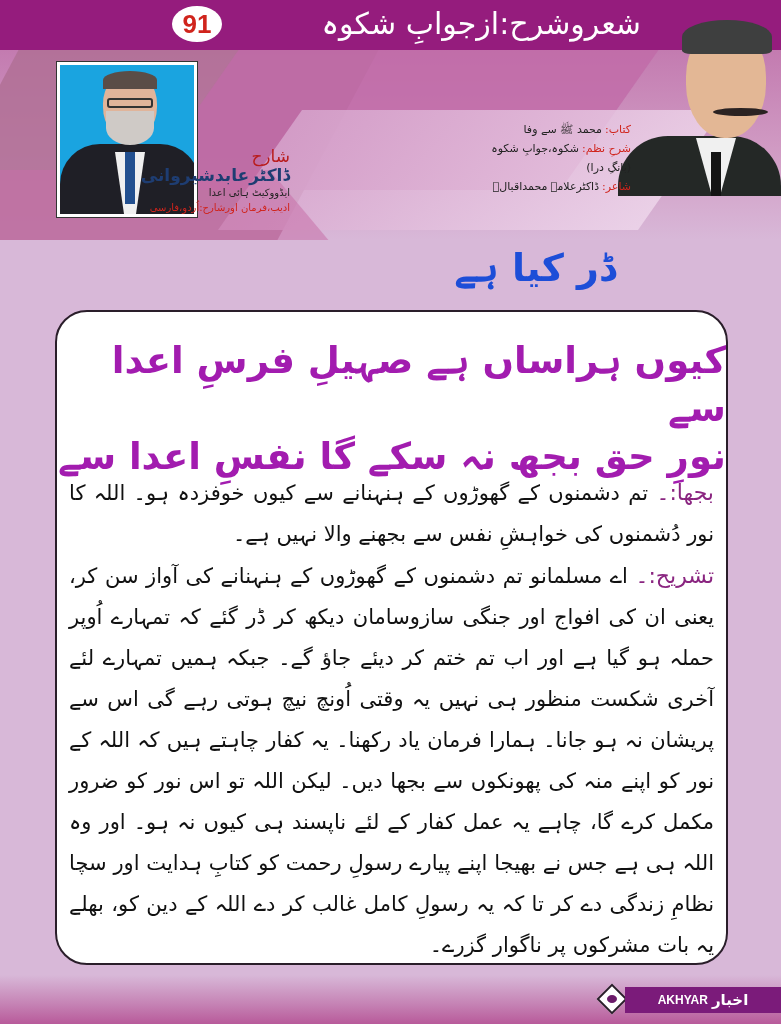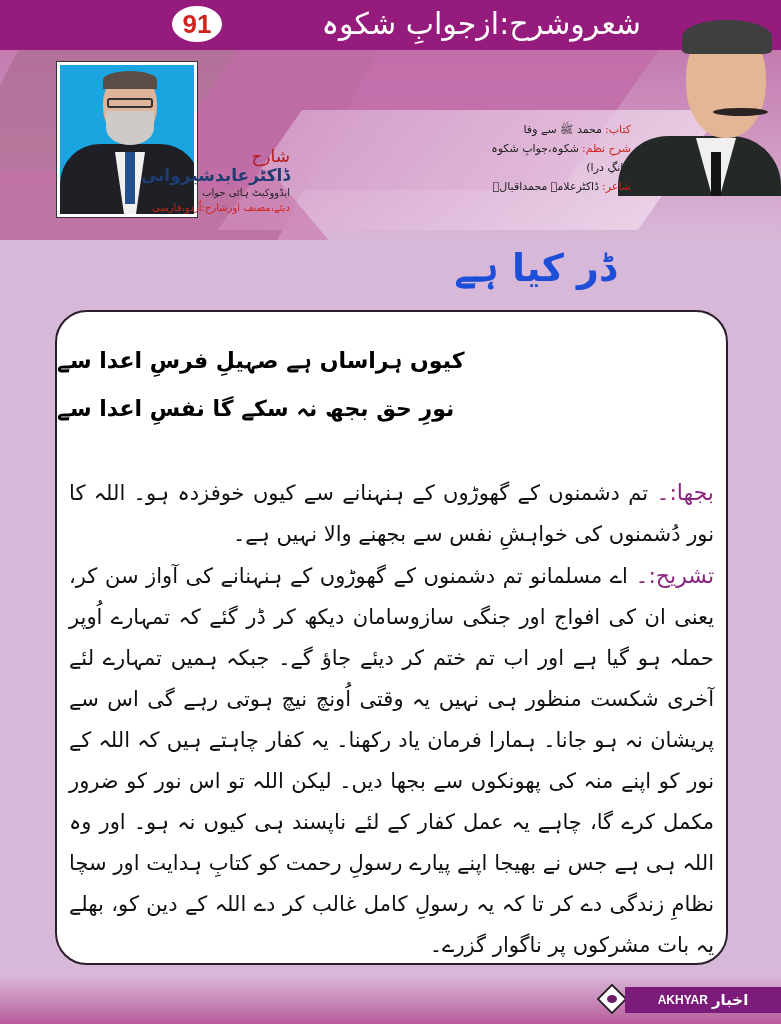--- a/index.html
+++ b/index.html
@@ -78,22 +78,22 @@
       position: absolute; left: 420px; top: 242px; width: 230px;
       direction: rtl; text-align: center;
       color: #1d4ed8; font-size: 38px; line-height: 52px; font-weight: bold;
     }
     .content-card {
       position: absolute; left: 55px; top: 310px; width: 673px; height: 655px;
       background: #ffffff; border: 2px solid #2a1e2a; border-radius: 32px;
     }
     .verse {
       position: absolute; left: 0; top: 25px; width: 100%;
-      direction: rtl; text-align: left;
-      color: #000000; font-size: 22px; line-height: 48px; font-weight: bold;
+      direction: rtl; text-align: right;
+      color: #a21caf; font-size: 37px; line-height: 48px; font-weight: bold;
     }
     .body-text {
       position: absolute; left: 12px; right: 12px; top: 160px;
       direction: rtl; text-align: justify;
       color: #111; font-size: 21px; line-height: 41px;
     }
     .section-label { color: #8a2580; font-size: 22px; }
     .para { margin-bottom: 0; }
     .bottom-band {
       position: absolute; left: 0; top: 975px; width: 781px; height: 49px;
@@ -135,22 +135,22 @@
   <div class="tie"></div>
   <div class="head"></div>
   <div class="hair"></div>
   <div class="beard"></div>
   <div class="glasses"></div>
 </div>
 
 <div class="commentator">
   <div class="role">شارح</div>
   <div class="name">ڈاکٹرعابدشیروانی</div>
-  <div class="title1">ایڈووکیٹ ہائی جواب</div>
-  <div class="title2">دیئے،مصنف اورشارح:اُردو،فارسی</div>
+  <div class="title1">ایڈووکیٹ ہائی اعدا</div>
+  <div class="title2">ادیب،فرمان اورشارح:اُردو،فارسی</div>
 </div>
 
 <div class="iqbal-portrait">
   <div class="coat"></div>
   <div class="collar"></div>
   <div class="tie"></div>
   <div class="face"></div>
   <div class="hair"></div>
   <div class="moustache"></div>
 </div>

